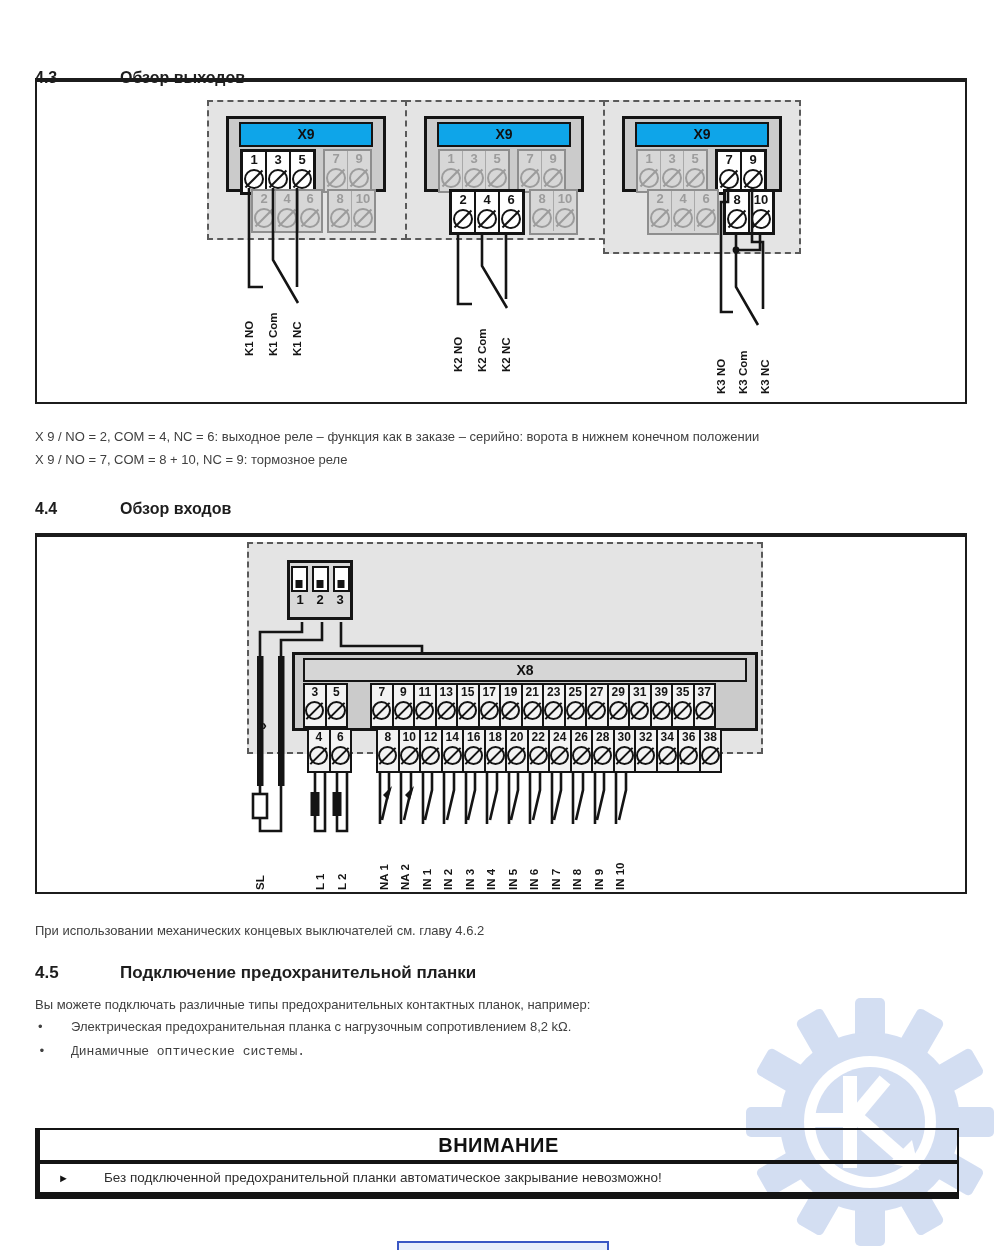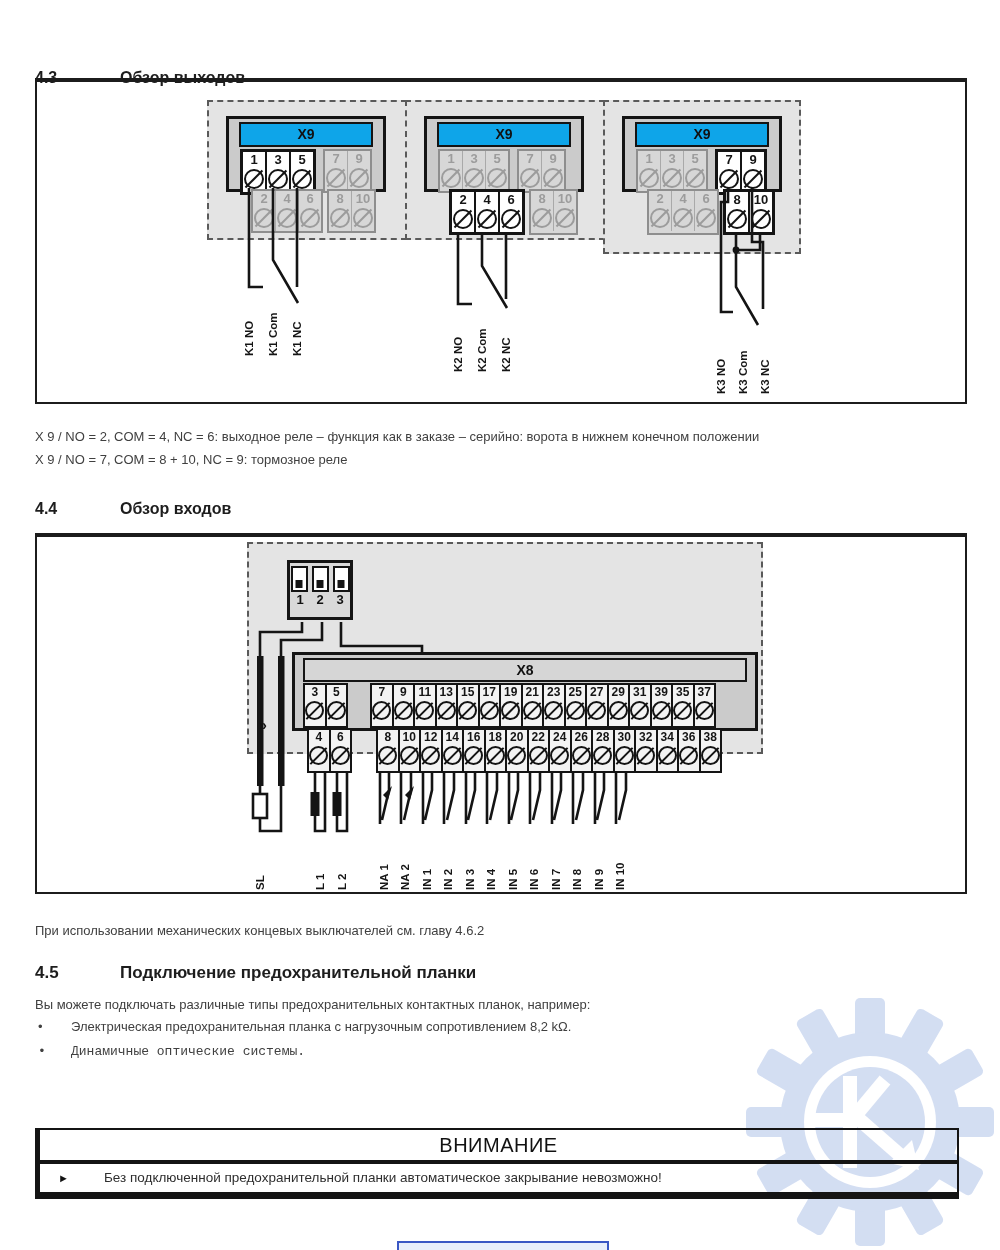--- a/index.html
+++ b/index.html
@@ -60,21 +60,21 @@
   .wires path{fill:none;stroke:#141414;stroke-width:2.6px;}
 
   
   .txt{position:absolute;left:35px;font-size:13px;color:#404040;line-height:23px;}
   .bullet-row{position:absolute;left:35px;font-size:13px;color:#404040;}
   .bullet-row .dot{display:inline-block;width:33px;padding-left:3px;}
   .para{position:absolute;left:35px;width:912px;font-size:13px;color:#404040;line-height:23px;}
 
   
   .warn{position:absolute;left:35px;top:1128px;width:924px;border:2.5px solid #141414;border-left-width:5px;border-bottom-width:7px;box-sizing:border-box;}
-  .warn-title{border-bottom:4px solid #141414;text-align:center;font-weight:normal;font-size:20px;color:#111;padding:4px 0 3px 0;letter-spacing:.5px;}
+  .warn-title{border-bottom:4px solid #141414;text-align:center;font-weight:bold;font-size:20px;color:#111;padding:4px 0 3px 0;letter-spacing:.5px;}
   .warn-body{position:relative;padding:6px 0 7px 64px;font-size:13.5px;color:#2e2e2e;}
   .warn-body .tri{position:absolute;left:18px;top:8px;font-size:11px;color:#111;}
 
   .bluebox{position:absolute;left:397px;top:1241px;width:212px;height:12px;border:2.5px solid #3a57c4;background:#e8eefb;box-sizing:border-box;}
 </style>
 </head>
 <body>
 
 <div class="page">
 

